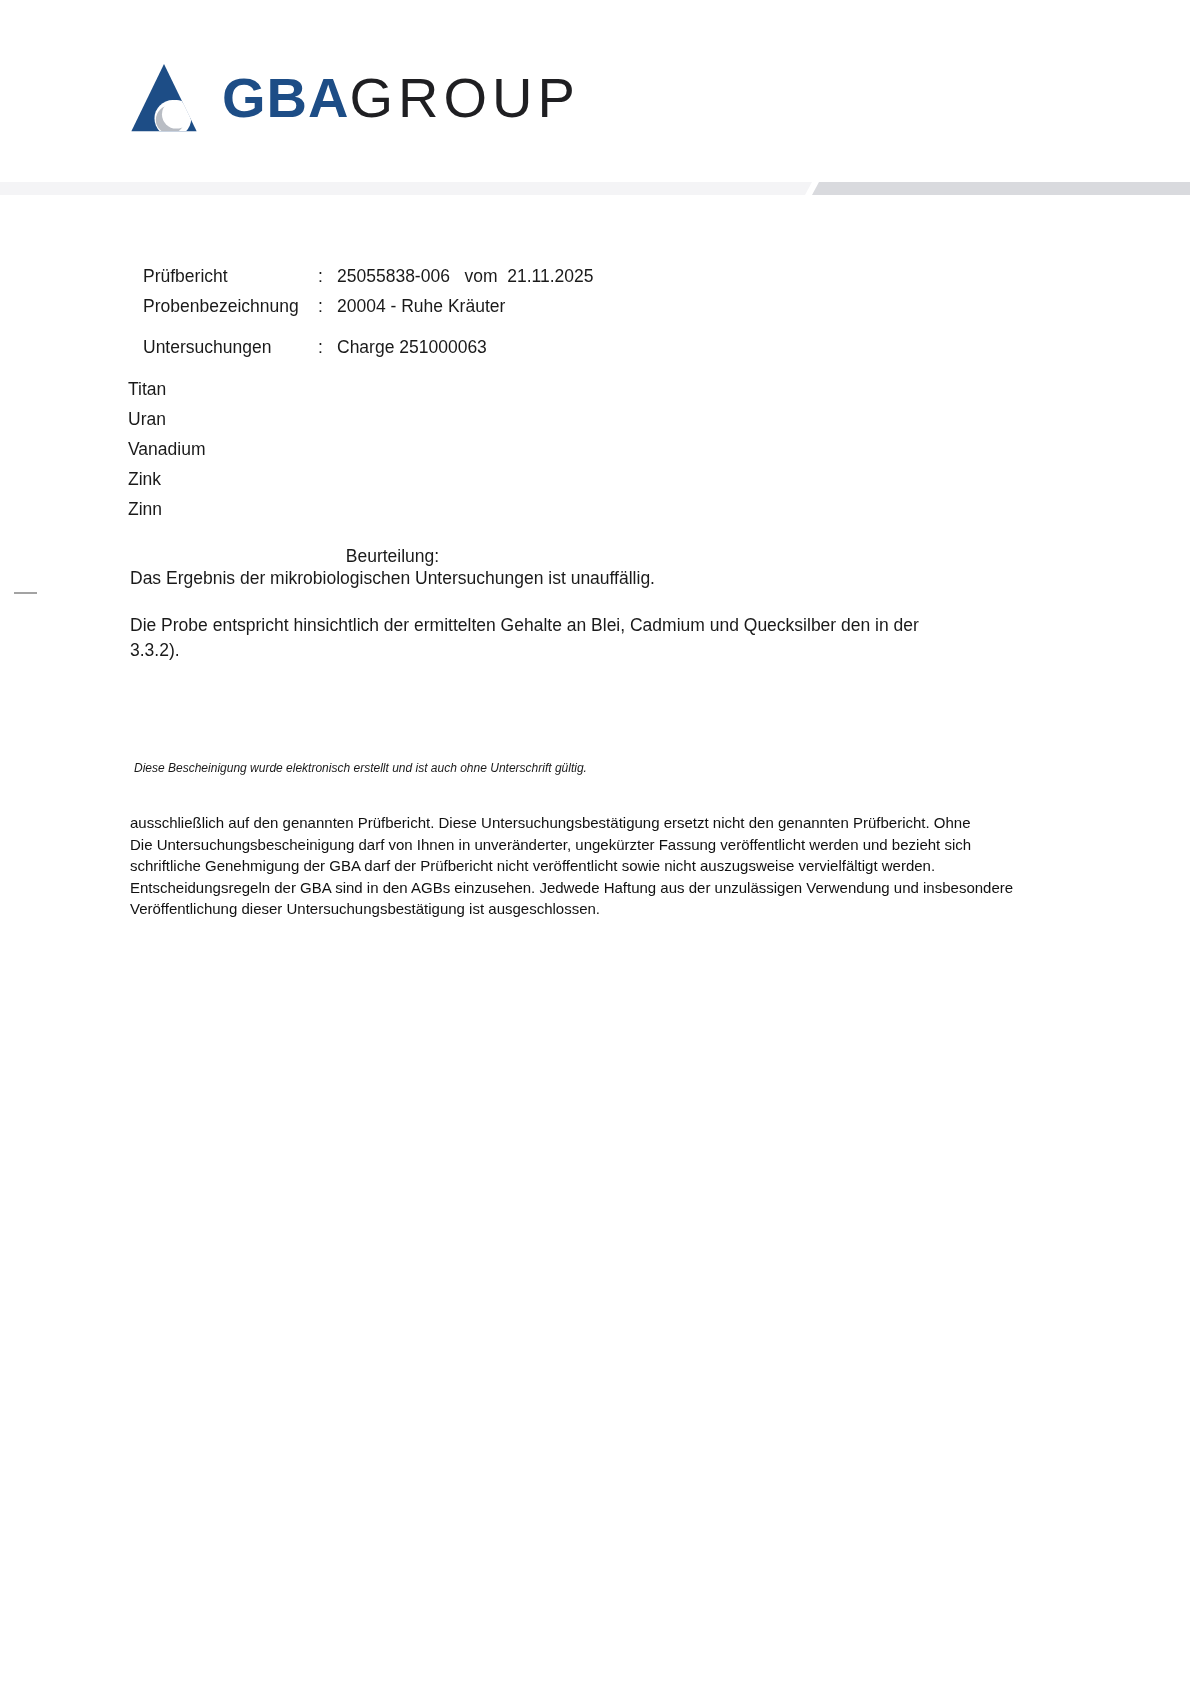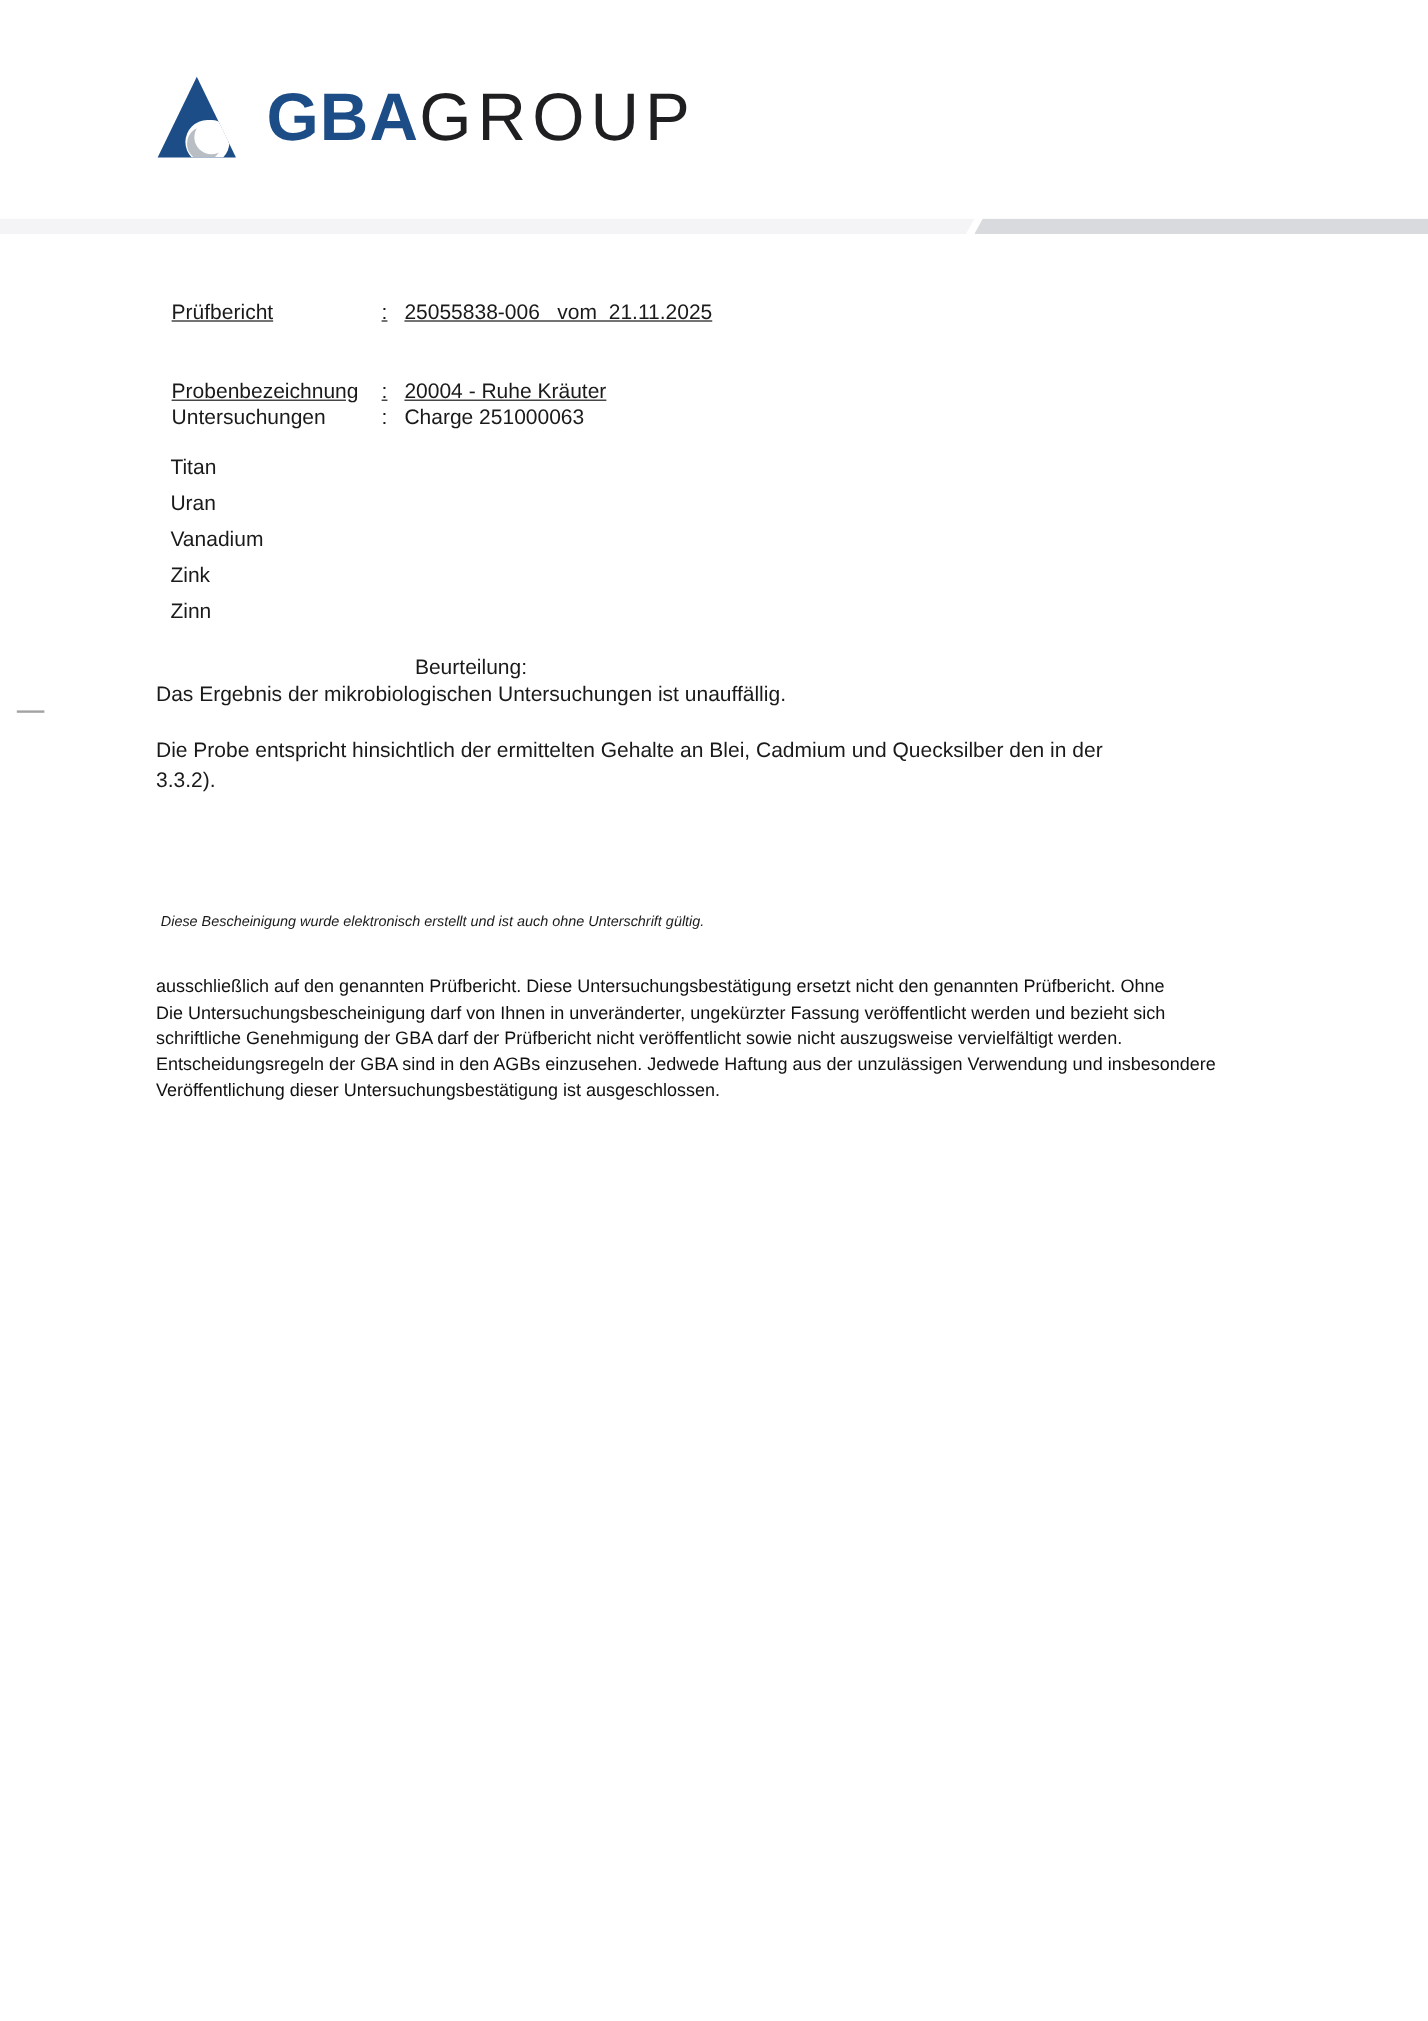--- a/index.html
+++ b/index.html
@@ -32,26 +32,26 @@
     clip-path:polygon(7px 0,100% 0,100% 100%,0 100%);
   }
 
   
   .fold-mark{position:absolute;left:14px;top:592px;width:23px;height:2px;background:#a3a3a3;}
 
   
   .field-row{position:absolute;left:143px;display:flex;font-size:17.5px;line-height:20px;white-space:pre;}
   .field-row .lbl{width:175px;}
   .field-row .sep{width:19px;}
-  .row-0{top:250px;text-decoration:underline;}
-  .row-1{top:316px;text-decoration:underline;}
+  .row-0{top:266px;}
+  .row-1{top:296px;}
   .row-2{top:337px;}
 
   
-  .analytes{position:absolute;left:142px;top:374px;font-size:17.5px;}
+  .analytes{position:absolute;left:128px;top:374px;font-size:17.5px;}
   .analytes div{line-height:30px;height:30px;}
 
   
   .assessment{position:absolute;left:130px;top:546px;font-size:17.5px;line-height:21.5px;text-align:center;}
   .compliance{position:absolute;left:130px;top:613px;font-size:17.5px;line-height:24.5px;}
 
   
   .signature-note{position:absolute;left:134px;top:759px;font-size:12px;font-style:italic;line-height:19px;}
 
   

